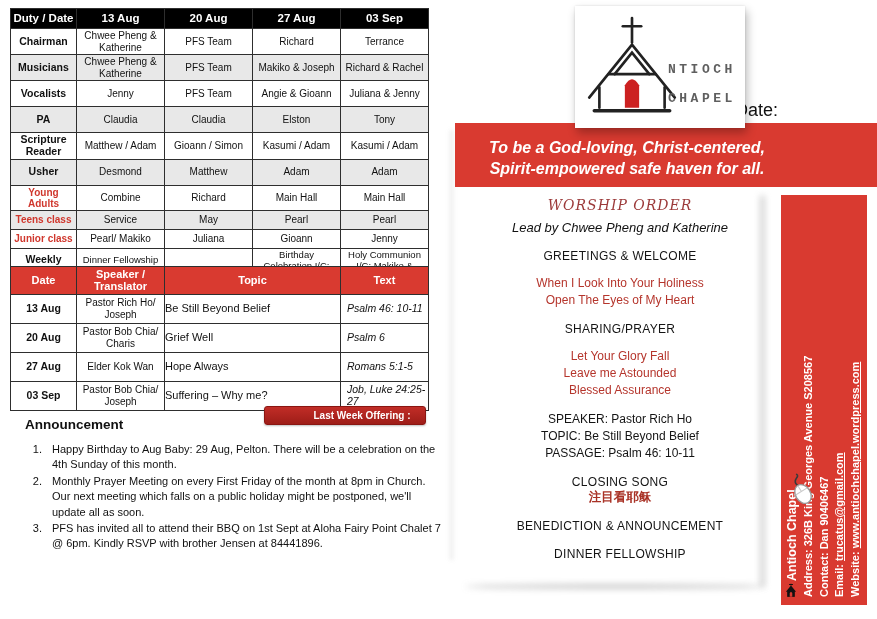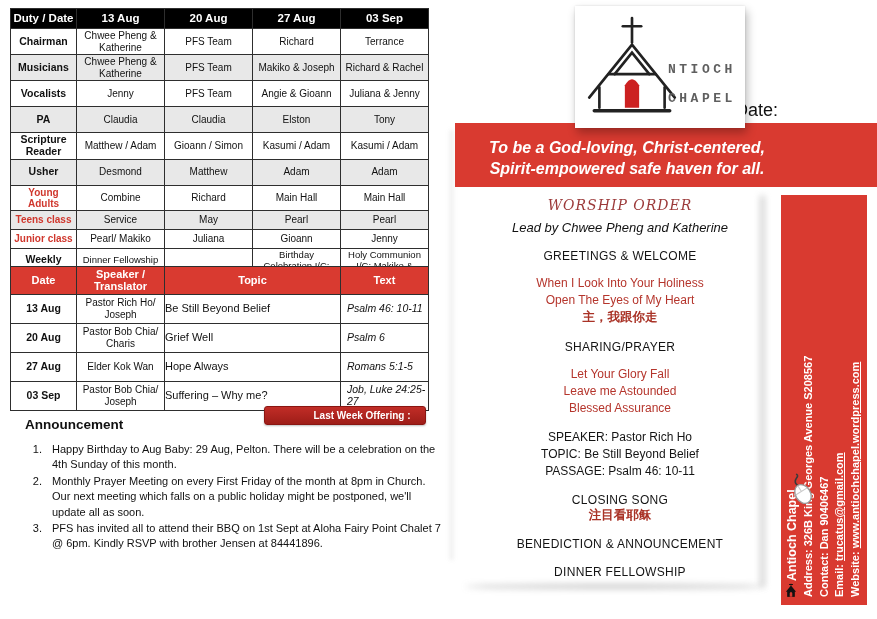--- a/index.html
+++ b/index.html
@@ -284,21 +284,20 @@
     <div>13th August 2017</div>
   </div>
 
   <div class="worship">
     <div class="w-title">WORSHIP ORDER</div>
     <div class="w-lead">Lead by Chwee Pheng and Katherine</div>
     <div class="w-head mt14">GREETINGS &amp; WELCOME</div>
     <div class="w-songs mt12">
       <div>When I Look Into Your Holiness</div>
       <div>Open The Eyes of My Heart</div>
-      <div class="w-cn">主，我跟你走</div>
     </div>
     <div class="w-head mt13">SHARING/PRAYER</div>
     <div class="w-songs mt12">
       <div>Let Your Glory Fall</div>
       <div>Leave me Astounded</div>
       <div>Blessed Assurance</div>
     </div>
     <div class="w-block mt12">
       <div>SPEAKER: Pastor Rich Ho</div>
       <div>TOPIC: Be Still Beyond Belief</div>

